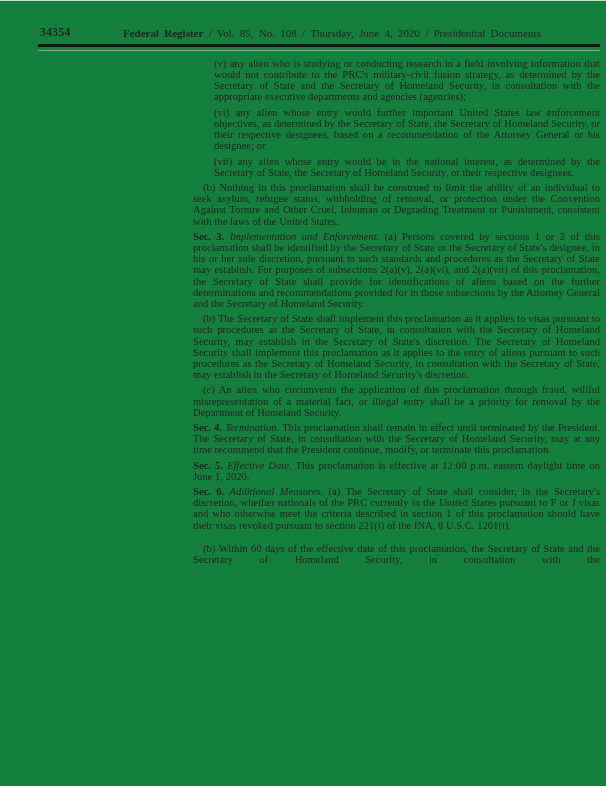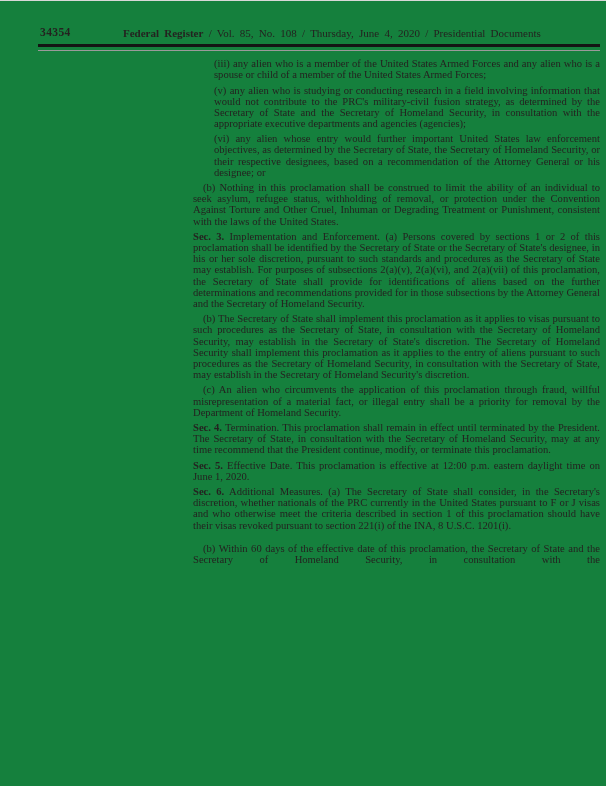--- a/index.html
+++ b/index.html
@@ -73,40 +73,41 @@
     text-indent: 10px;
   }
   .doc p.justify-last {
     text-align-last: justify;
     margin-top: 12px;
   }
   .sec-label {
     font-weight: bold;
   }
   .sec-title {
+    font-style: italic;
   }
 </style>
 </head>
 <body>
 
 <div class="page">
 
   <div class="hdr-num">34354</div>
 
   <div class="hdr-title">
     <span class="pub">Federal Register</span><span> </span><span>/ Vol. 85, No. 108 / Thursday, June 4, 2020 / Presidential Documents</span>
   </div>
 
   <div class="rule-thick"></div>
   <div class="rule-thin"></div>
 
   <div class="doc">
-      <p class="sub-roman">(iii) any alien who is a member of the United States Armed Forces and any alien who is a spouse or child of a member of the United States Armed Forces;</p>
       <p class="sub-roman">(v) any alien who is studying or conducting research in a field involving information that would not contribute to the PRC's military-civil fusion strategy, as determined by the Secretary of State and the Secretary of Homeland Security, in consultation with the appropriate executive departments and agencies (agencies);</p>
       <p class="sub-roman">(vi) any alien whose entry would further important United States law enforcement objectives, as determined by the Secretary of State, the Secretary of Homeland Security, or their respective designees, based on a recommendation of the Attorney General or his designee; or</p>
+      <p class="sub-roman">(vii) any alien whose entry would be in the national interest, as determined by the Secretary of State, the Secretary of Homeland Security, or their respective designees.</p>
       <p class="sub-letter">(b) Nothing in this proclamation shall be construed to limit the ability of an individual to seek asylum, refugee status, withholding of removal, or protection under the Convention Against Torture and Other Cruel, Inhuman or Degrading Treatment or Punishment, consistent with the laws of the United States.</p>
       <p class="section"><span class="sec-label">Sec. 3.</span> <span class="sec-title">Implementation and Enforcement.</span> <span>(a) Persons covered by sections 1 or 2 of this proclamation shall be identified by the Secretary of State or the Secretary of State's designee, in his or her sole discretion, pursuant to such standards and procedures as the Secretary of State may establish. For purposes of subsections 2(a)(v), 2(a)(vi), and 2(a)(vii) of this proclamation, the Secretary of State shall provide for identifications of aliens based on the further determinations and recommendations provided for in those subsections by the Attorney General and the Secretary of Homeland Security.</span></p>
       <p class="sub-letter">(b) The Secretary of State shall implement this proclamation as it applies to visas pursuant to such procedures as the Secretary of State, in consultation with the Secretary of Homeland Security, may establish in the Secretary of State's discretion. The Secretary of Homeland Security shall implement this proclamation as it applies to the entry of aliens pursuant to such procedures as the Secretary of Homeland Security, in consultation with the Secretary of State, may establish in the Secretary of Homeland Security's discretion.</p>
       <p class="sub-letter">(c) An alien who circumvents the application of this proclamation through fraud, willful misrepresentation of a material fact, or illegal entry shall be a priority for removal by the Department of Homeland Security.</p>
       <p class="section"><span class="sec-label">Sec. 4.</span> <span class="sec-title">Termination.</span> <span>This proclamation shall remain in effect until terminated by the President. The Secretary of State, in consultation with the Secretary of Homeland Security, may at any time recommend that the President continue, modify, or terminate this proclamation.</span></p>
       <p class="section"><span class="sec-label">Sec. 5.</span> <span class="sec-title">Effective Date.</span> <span>This proclamation is effective at 12:00 p.m. eastern daylight time on June 1, 2020.</span></p>
       <p class="section"><span class="sec-label">Sec. 6.</span> <span class="sec-title">Additional Measures.</span> <span>(a) The Secretary of State shall consider, in the Secretary's discretion, whether nationals of the PRC currently in the United States pursuant to F or J visas and who otherwise meet the criteria described in section 1 of this proclamation should have their visas revoked pursuant to section 221(i) of the INA, 8 U.S.C. 1201(i).</span></p>
       <p class="sub-letter justify-last">(b) Within 60 days of the effective date of this proclamation, the Secretary of State and the Secretary of Homeland Security, in consultation with the</p>
     </div>
 

